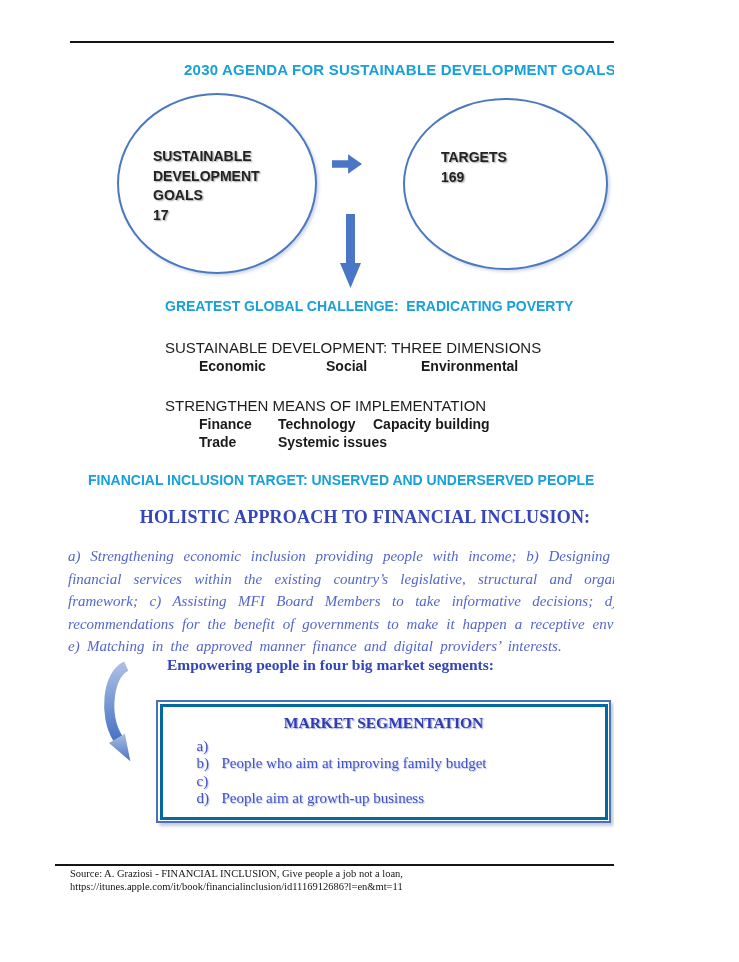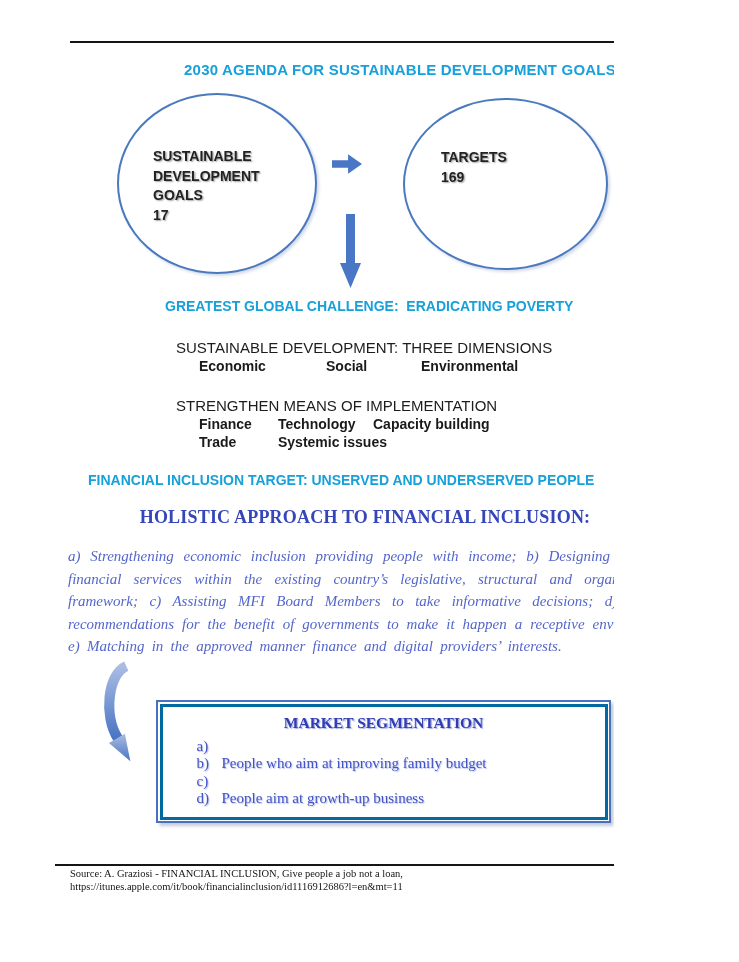--- a/index.html
+++ b/index.html
@@ -26,21 +26,21 @@
 
   .arrow-right-svg{position:absolute;left:332px;top:154px;width:30px;height:20px;}
   .arrow-down-svg{position:absolute;left:340px;top:213px;width:21px;height:76px;}
   .curve-right-svg{position:absolute;left:653px;top:333px;width:32px;height:110px;}
   .curve-left-svg{position:absolute;left:103px;top:662px;width:32px;height:124px;}
 
   .cyan-head{position:absolute;font-weight:bold;color:#17a0da;font-size:14px;white-space:pre-wrap;}
   .challenge{left:165px;top:298px;}
   .fi-target{left:88px;top:472px;}
 
-  .black-head{position:absolute;left:165px;font-size:15px;color:#1d1d1d;margin-left:11px;}
+  .black-head{position:absolute;left:165px;font-size:15px;color:#1d1d1d;}
   .dims-heading{top:339px;}
   .impl-heading{top:397px;}
   .row{position:absolute;left:0;width:739px;height:18px;}
   .row span{position:absolute;font-size:14px;font-weight:bold;color:#1a1a1a;white-space:nowrap;margin-left:16px;}
   .dims-row{top:358px;}
   .impl-row1{top:416px;}
   .impl-row2{top:434px;}
   .p-economic{left:183px;} .p-social{left:310px;} .p-environmental{left:405px;}
   .p-finance{left:183px;}  .p-technology{left:262px;} .p-capacity{left:357px;}
   .p-trade{left:183px;}    .p-systemic{left:262px;}
@@ -132,20 +132,21 @@
     <path d="M 7 4 C 26 12, 31 48, 17 70" fill="none" stroke="url(#gR)" stroke-width="10"></path>
     <polygon points="4,90 24.6,74.9 9.4,65.1" fill="url(#gR)"></polygon>
   </svg>
 
   <div class="cyan-head fi-target">FINANCIAL INCLUSION TARGET: UNSERVED AND UNDERSERVED PEOPLE</div>
 
   <div class="holistic serif-navy">HOLISTIC APPROACH TO FINANCIAL INCLUSION:</div>
 
   <div class="holistic-paragraph">a) Strengthening economic inclusion providing people with income; b) Designing the new financial services within the existing country’s legislative, structural and organizational framework; c) Assisting MFI Board Members to take informative decisions; d) Issuing recommendations for the benefit of governments to make it happen a receptive environment; e) Matching in the approved manner finance and digital providers’ interests.</div>
 
+  <div class="empowering serif-navy">Empowering people in four big market segments:</div>
 
   <svg class="curve-left-svg" viewBox="0 0 30 120">
     <defs>
       <linearGradient id="gL" x1="0" y1="0" x2="0" y2="1">
         <stop offset="0" stop-color="#a9bde2"></stop>
           <stop offset="1" stop-color="#4a74c4"></stop>
       </linearGradient>
     </defs>
     <path d="M 22 4 C 4 12, 0 52, 14 74" fill="none" stroke="url(#gL)" stroke-width="10"></path>
     <polygon points="26,96 20.7,69.5 5.3,78.5" fill="url(#gL)"></polygon>

